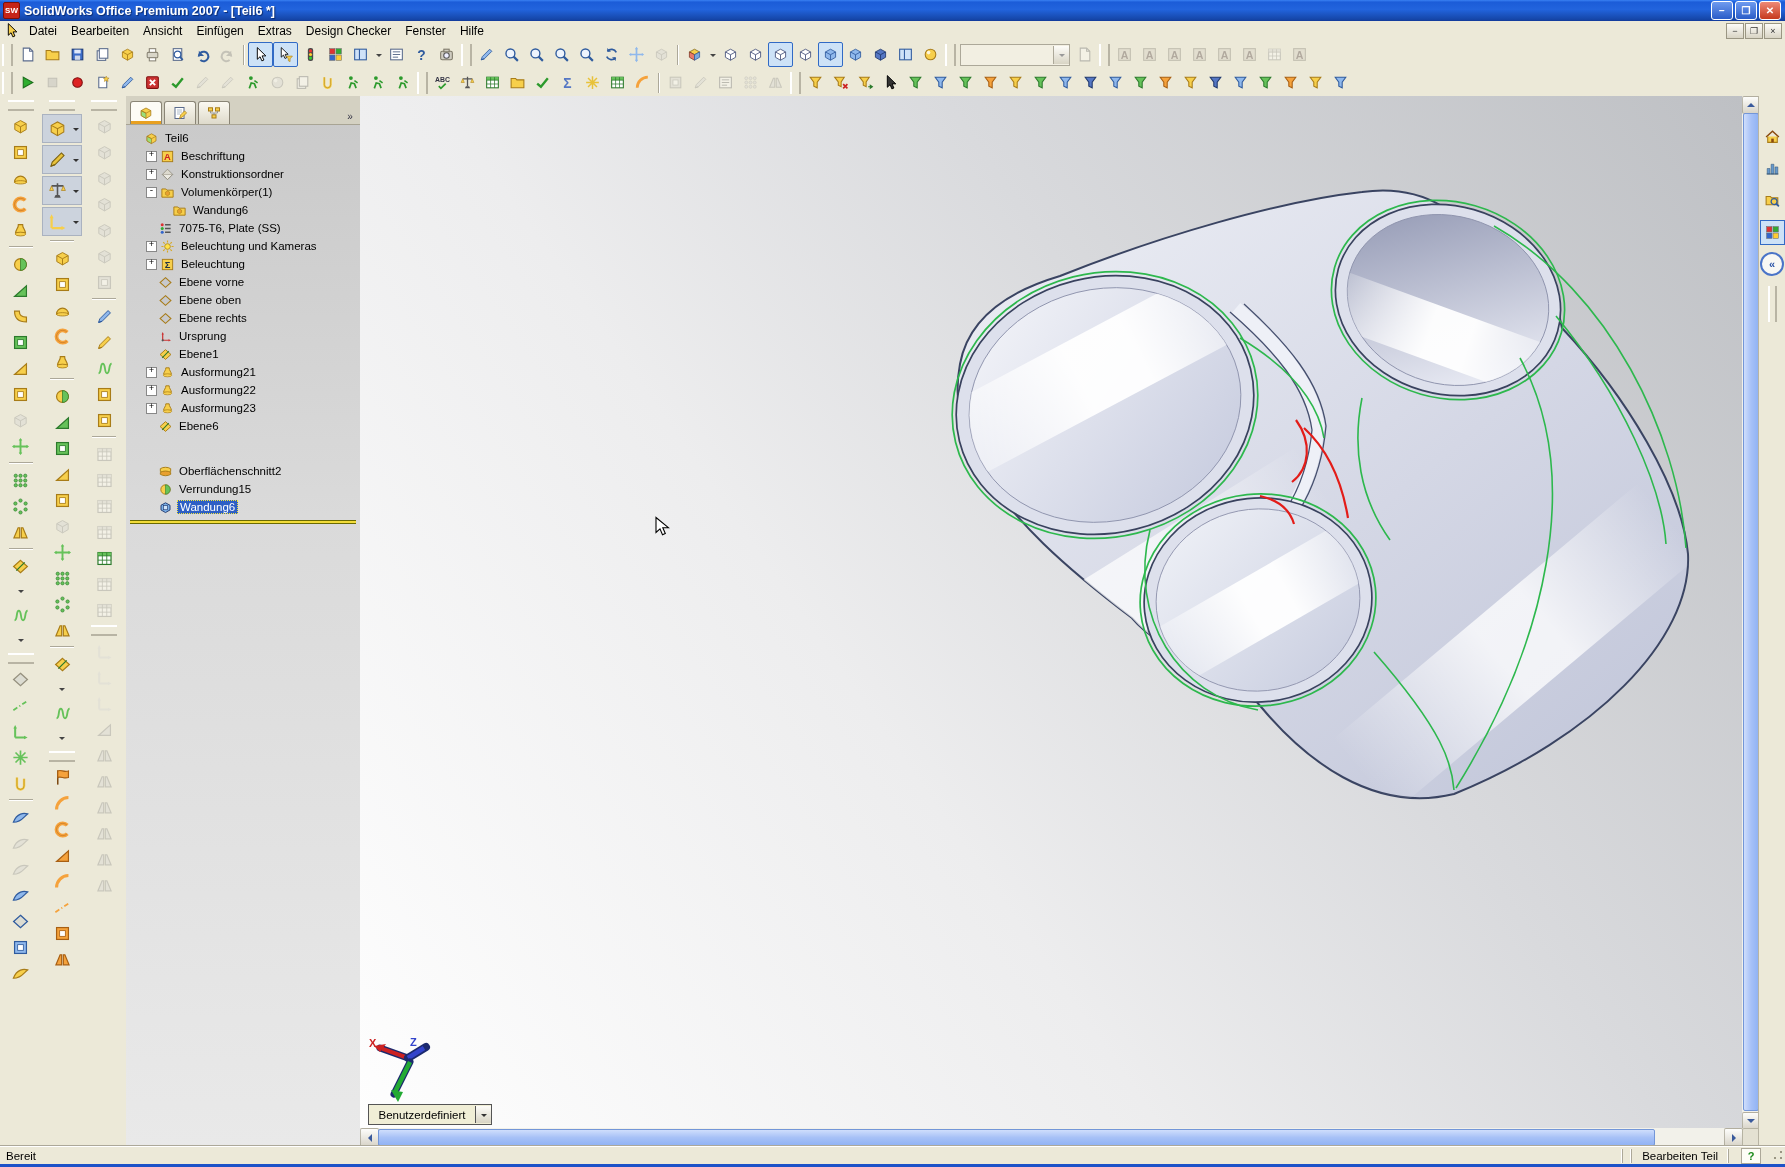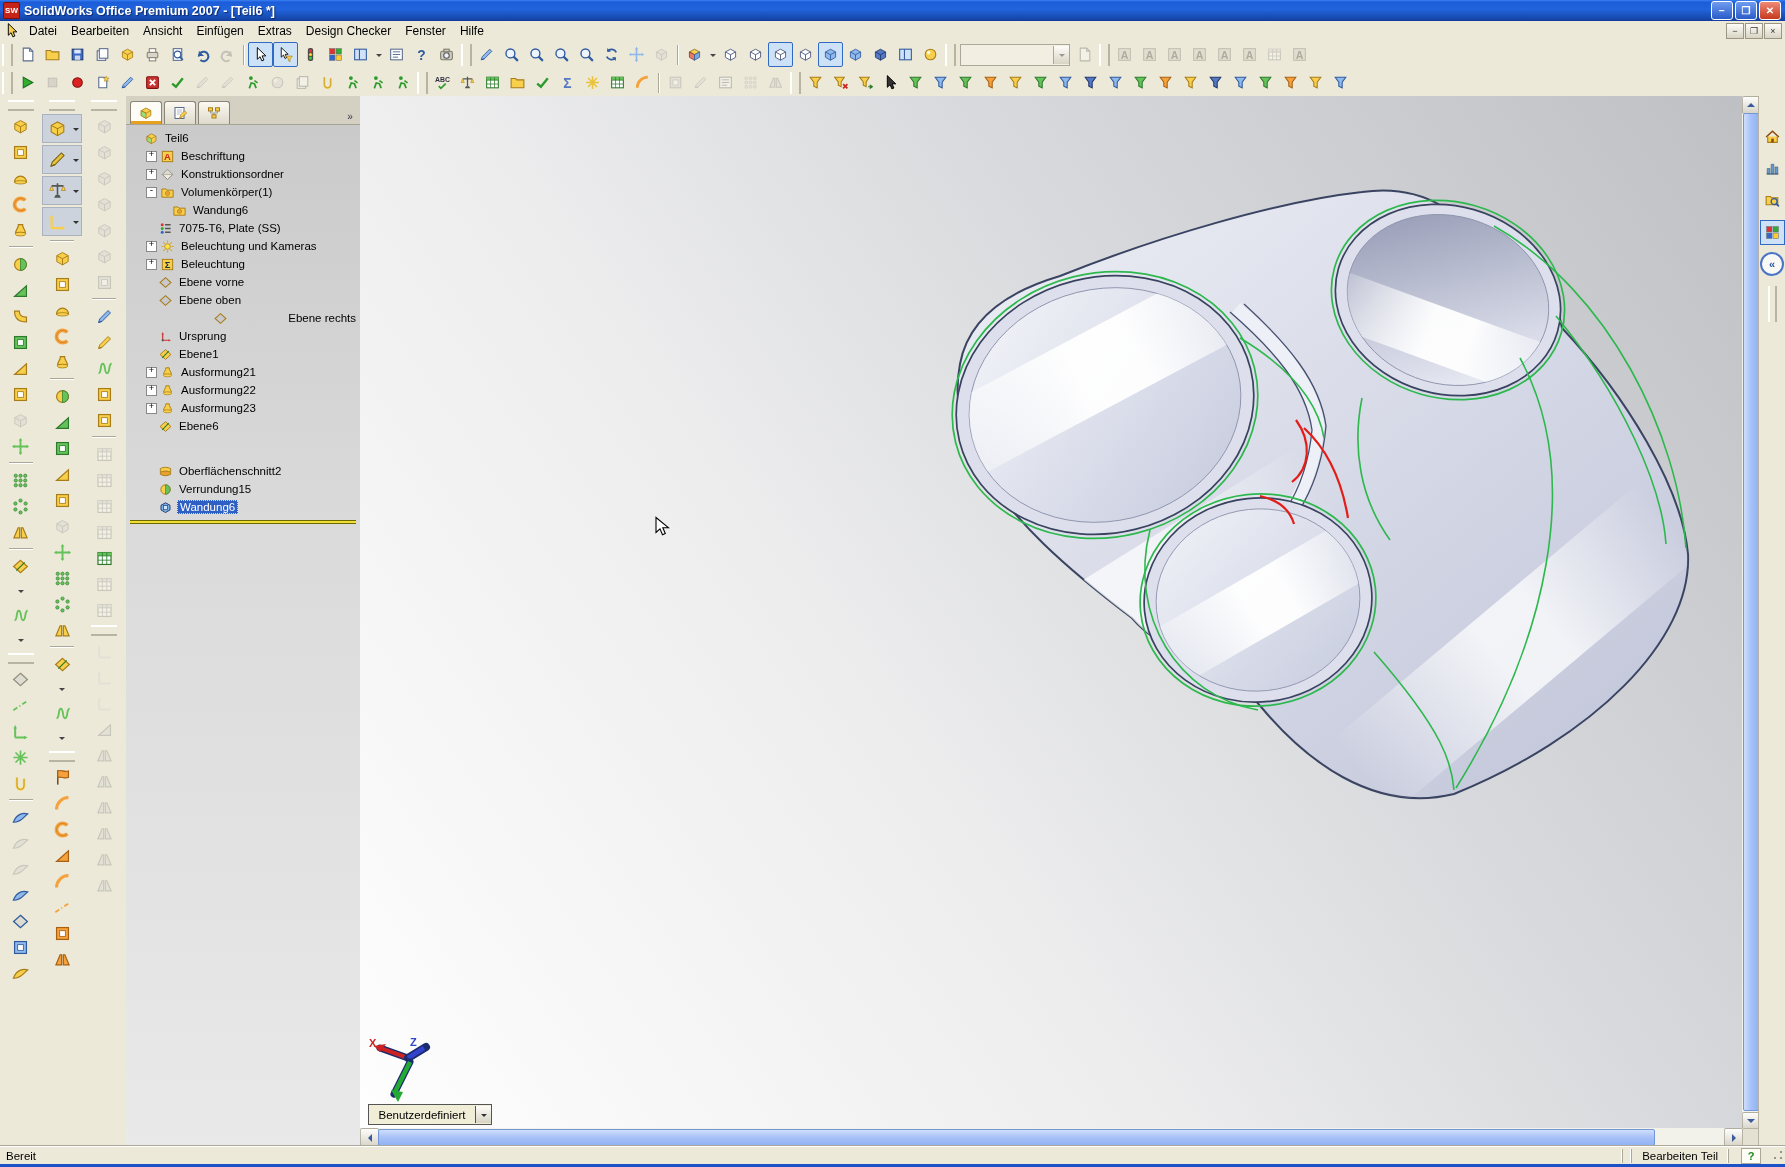--- a/index.html
+++ b/index.html
@@ -1400,21 +1400,21 @@
             </svg>
             <span class="lbl">Ebene vorne</span>
           </div>
           <div class="trow" style="padding-left: 18px; text-align: right;">
             <span class="spc"></span>
             <svg viewBox="0 0 16 16">
               <path d="M8 2.8 13.8 8 8 13.2 2.2 8z" fill="rgba(160,170,190,.2)" stroke="#a87c18" stroke-width="1.1"></path>
             </svg>
             <span class="lbl">Ebene oben</span>
           </div>
-          <div class="trow" style="padding-left: 18px; justify-content: space-between;">
+          <div class="trow" style="padding-left: 18px;">
             <span class="spc"></span>
             <svg viewBox="0 0 16 16">
               <path d="M8 2.8 13.8 8 8 13.2 2.2 8z" fill="rgba(160,170,190,.2)" stroke="#a87c18" stroke-width="1.1"></path>
             </svg>
             <span class="lbl">Ebene rechts</span>
           </div>
           <div class="trow" style="padding-left: 18px;">
             <span class="spc"></span>
             <svg viewBox="0 0 16 16">
               <path d="M5 12V5M5 12h7" stroke="#c33" stroke-width="1.3"></path>

